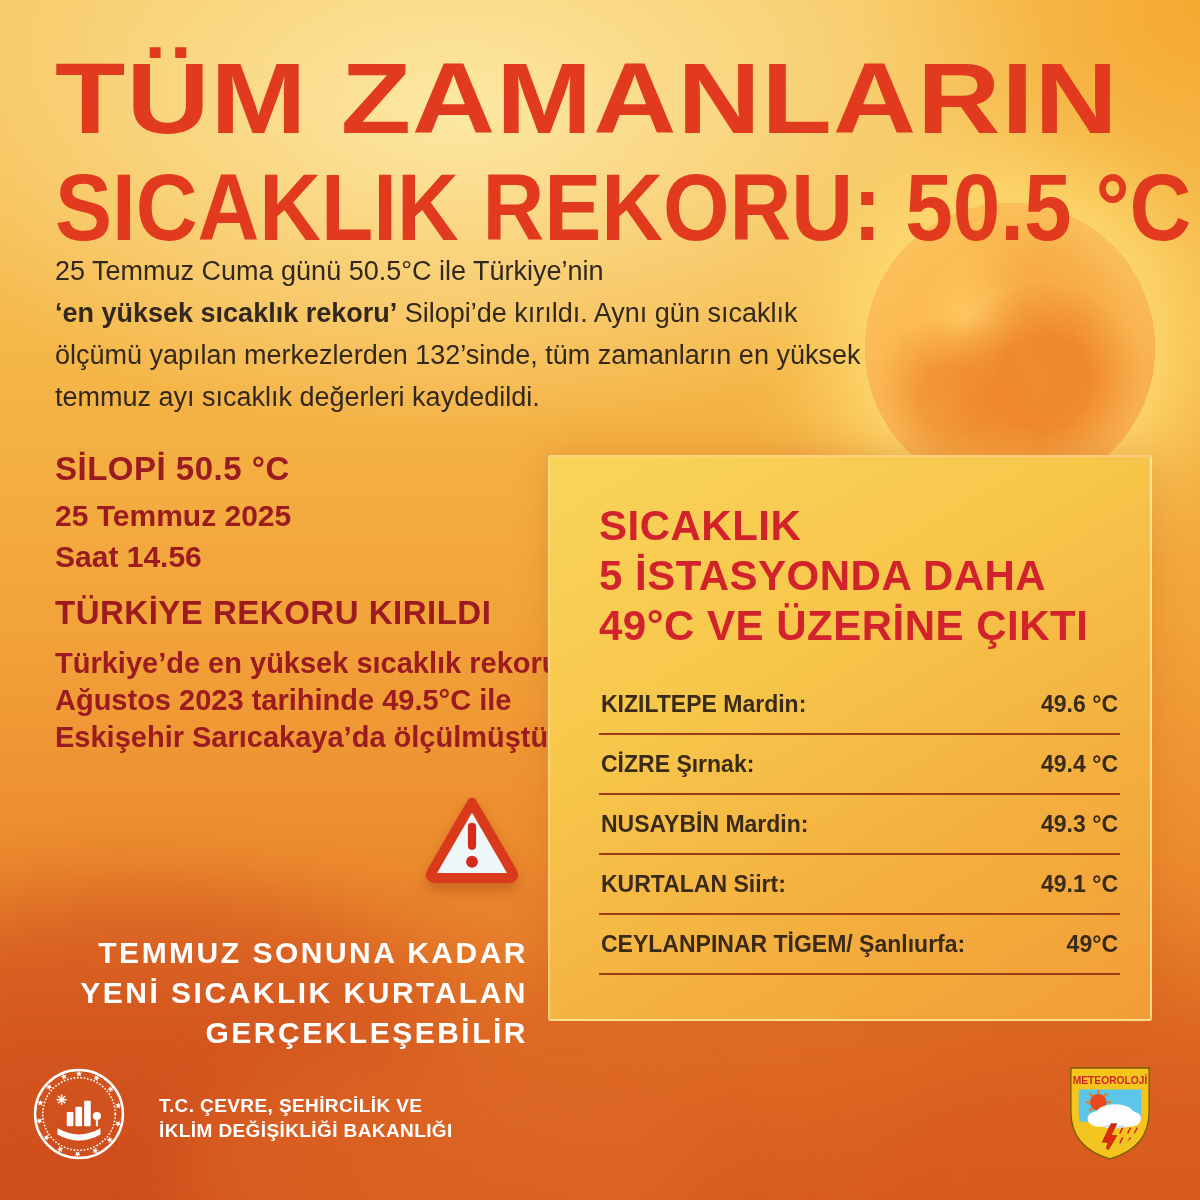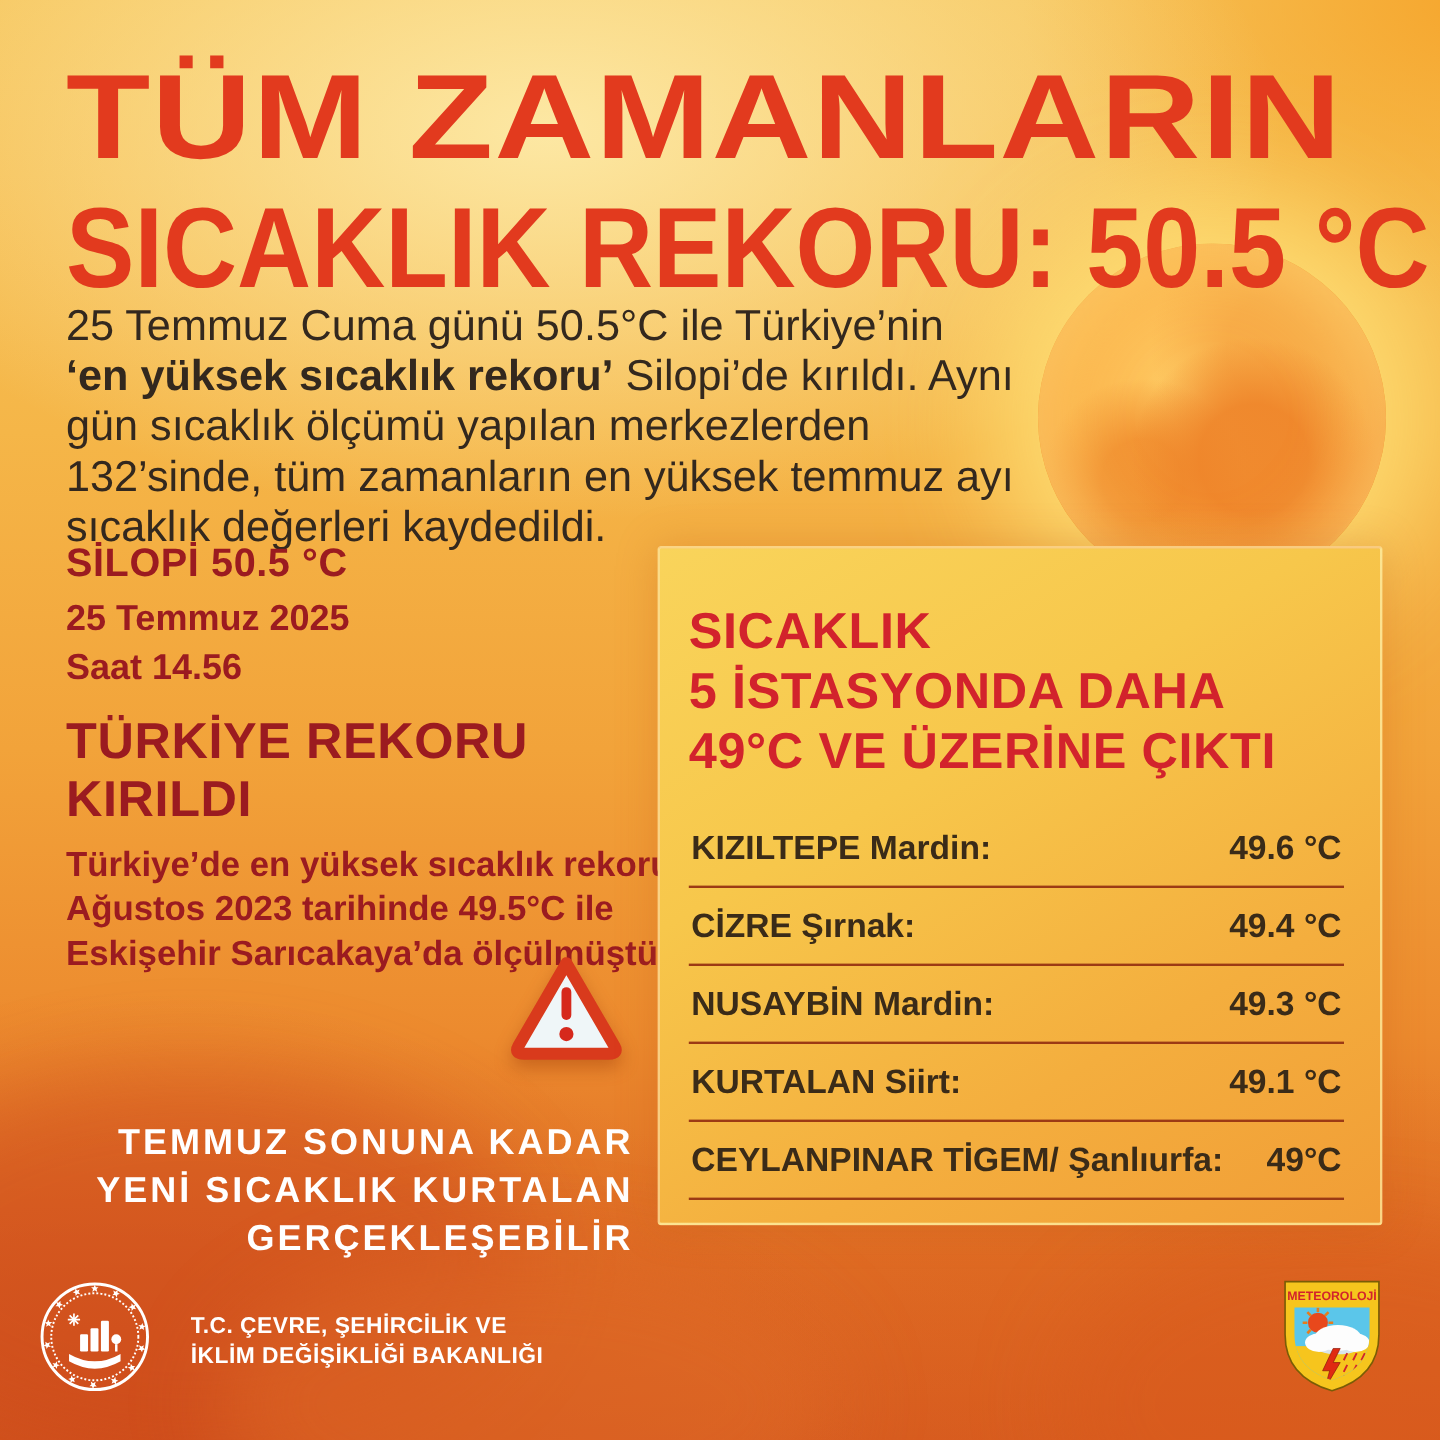--- a/index.html
+++ b/index.html
@@ -28,50 +28,50 @@
       radial-gradient(circle at 30% 68%, rgba(240,140,45,.8) 0 12%, rgba(240,140,45,0) 30%),
       radial-gradient(circle at 70% 30%, rgba(247,170,70,.9) 0 16%, rgba(247,170,70,0) 38%),
       radial-gradient(circle at 45% 42%, #FFD069 0%, #FBB148 45%, #F49336 72%, #FFCE5E 92%, #FFE680 100%);
     box-shadow: 0 0 95px 38px rgba(255,226,120,.85), inset 0 0 55px 12px rgba(255,228,130,.55);
   }
 
   .title{ position:absolute; left:55px; color:#E23A1E; font-weight:bold; line-height:1; white-space:nowrap; transform-origin:left top; }
   .title-line1{ top:48px;  font-size:100px; transform:scaleX(1.15); letter-spacing:1px; }
   .title-line2{ top:160px; font-size:95px;  transform:scaleX(0.90); letter-spacing:0; }
 
-  .intro{ position:absolute; left:55px; top:250px; width:810px; font-size:36px; line-height:42px; color:#33281E; font-weight:normal; }
+  .intro{ position:absolute; left:55px; top:250px; width:810px; font-size:27px; line-height:42px; color:#33281E; font-weight:normal; }
   .intro b{ font-weight:bold; }
 
   .maroon{ color:#9B1B20; }
   .record{ position:absolute; left:55px; top:450px; }
   .record-station{ font-size:33px; font-weight:bold; letter-spacing:.5px; }
   .record-date{ margin-top:11px; font-size:30px; font-weight:bold; }
   .record-time{ margin-top:7px;  font-size:30px; font-weight:bold; }
 
   .previous{ position:absolute; left:55px; top:594px; width:545px; }
-  .previous-heading{ font-size:42px; font-weight:bold; letter-spacing:.5px; }
+  .previous-heading{ font-size:33px; font-weight:bold; letter-spacing:.5px; }
   .previous-text{ margin-top:13px; font-size:29px; line-height:37px; font-weight:bold; }
 
   .warning-icon{ position:absolute; left:422px; top:792px; filter:drop-shadow(0 7px 7px rgba(140,40,0,.35)); }
 
   .warning-text{ position:absolute; right:672px; top:933px; text-align:right; color:#FFFFFF; font-weight:bold; font-size:30px; line-height:40px; letter-spacing:2.5px; white-space:nowrap; }
 
   .panel{
     position:absolute; left:548px; top:455px; width:604px; height:566px;
-    padding:44px 30px 0 24px;
+    padding:44px 30px 0 49px;
     background:linear-gradient(150deg, #F9D45B 0%, #F7C74B 35%, #F4AE3E 70%, #F19D36 100%);
     border:2px solid rgba(255,240,190,.55); border-radius:3px;
     box-shadow:0 0 34px rgba(190,90,20,.28);
   }
   .panel-title{ color:#D2232C; font-weight:bold; font-size:42px; line-height:50px; letter-spacing:.5px; }
   .panel-rows{ margin-top:24px; }
   .panel-row{
     display:flex; justify-content:space-between; align-items:flex-start;
     padding:16px 2px 15px 2px; border-bottom:2px solid #9C3A14;
-    font-size:28px; font-weight:bold; color:#3A2B18;
+    font-size:23px; font-weight:bold; color:#3A2B18;
   }
   .panel-row .value{ white-space:nowrap; }
 
   .footer-ministry{ position:absolute; left:33px; top:1068px; display:flex; align-items:center;gap:10px; }
   .ministry-name{ margin-left:24px; margin-top:8px; color:#FFFFFF; font-weight:bold; font-size:19px; line-height:25px; letter-spacing:.4px; }
 
   .meteo-logo{ position:absolute; left:1066px; top:1063px; }
 </style>
 </head>
 <body>

